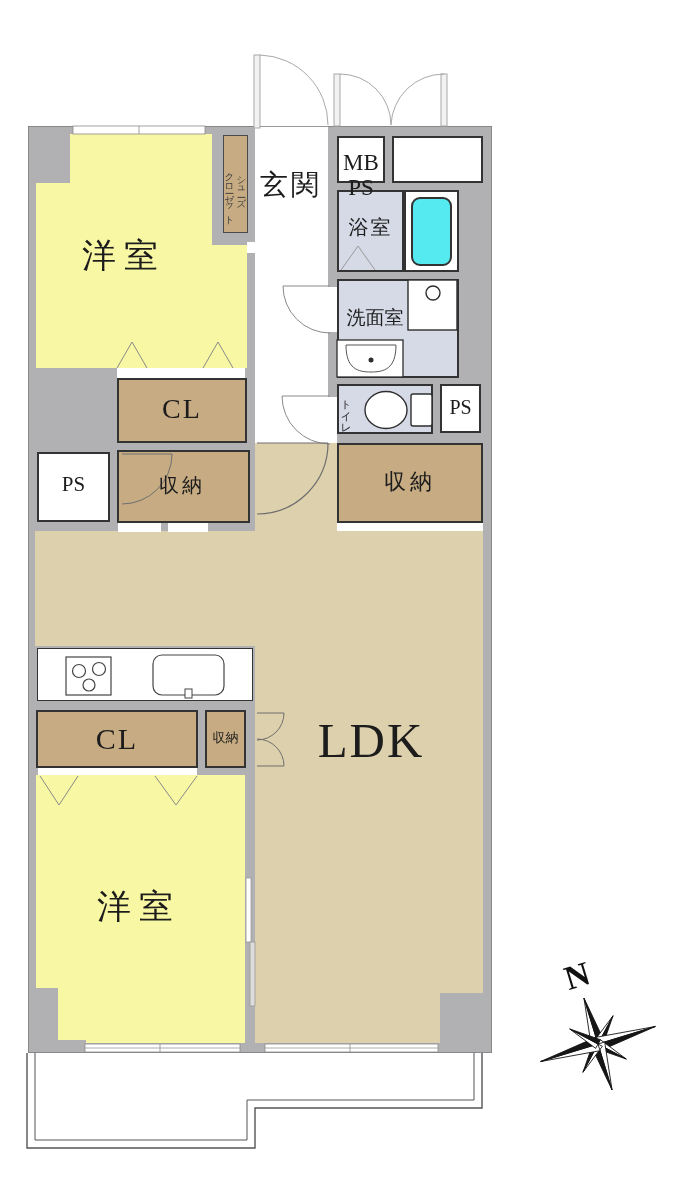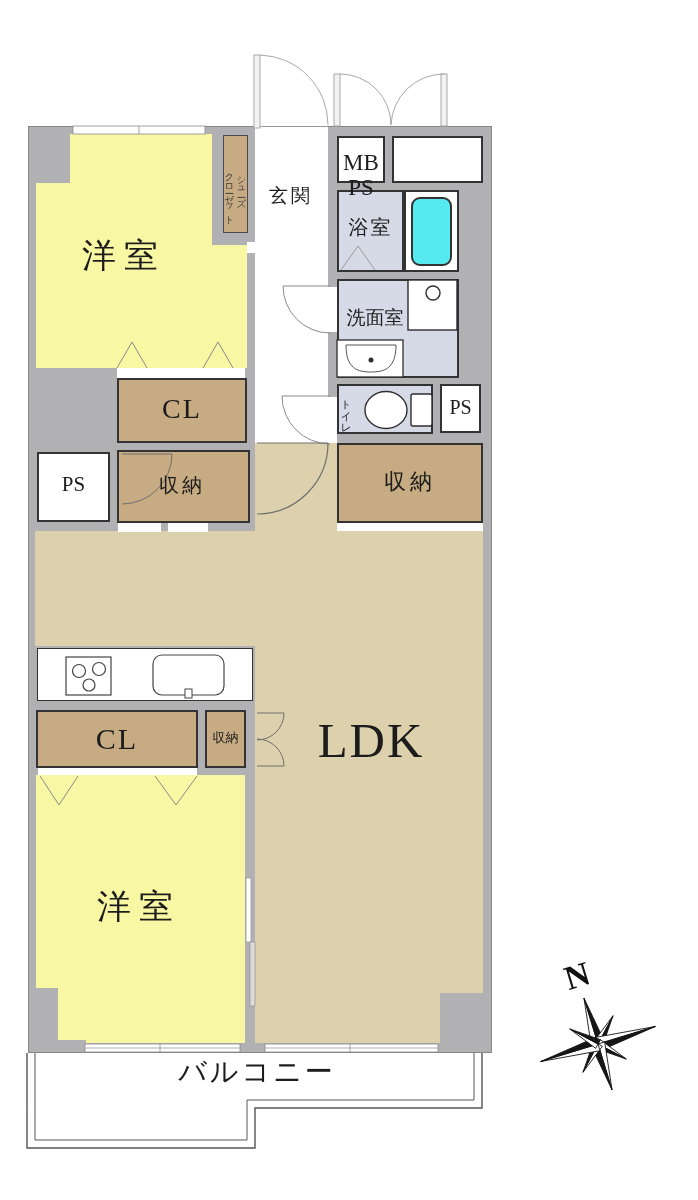--- a/index.html
+++ b/index.html
@@ -196,32 +196,31 @@
           <polygon points="-60.0,0.0 -0.0,-7.0 0.0,0.0" fill="#161616" stroke="#111" stroke-width="0.8"></polygon>
           <polygon points="-22.6,-22.6 -3.5,3.5 0.0,0.0" fill="#ffffff" stroke="#111" stroke-width="0.8"></polygon>
           <polygon points="-22.6,-22.6 3.5,-3.5 0.0,0.0" fill="#161616" stroke="#111" stroke-width="0.8"></polygon>
         </g>
       <text y="-60" text-anchor="middle" font-size="34" font-weight="bold" font-family="Liberation Serif, DejaVu Serif, serif" fill="#111">N</text>
     </g>
   </svg>
 
   <div class="lbl" style="left:39px;top:237px;width:170px;font-size:34px;letter-spacing:8px;">洋室</div>
   <div class="lbl" style="left:54px;top:888px;width:170px;font-size:34px;letter-spacing:8px;">洋室</div>
-  <div class="lbl" style="left:251px;top:186px;width:80px;font-size:19px;letter-spacing:3px;">玄関</div>
+  <div class="lbl" style="left:251px;top:170px;width:80px;font-size:28px;letter-spacing:3px;">玄関</div>
   <div class="lbl vert" style="left:236px;top:156px;height:60px;font-size:9.5px;color:#3f3f3f;">シューズ</div>
   <div class="lbl vert" style="left:224px;top:150px;height:86px;font-size:9.5px;color:#3f3f3f;">クローゼット</div>
   <div class="lbl" style="left:337px;top:138px;width:48px;font-size:23px;margin-top:12px;">
     <div>MB</div>
     <div>PS</div>
   </div>
   <div class="lbl" style="left:337px;top:216px;width:67px;font-size:20px;letter-spacing:2px;">浴室</div>
   <div class="lbl" style="left:336px;top:308px;width:78px;font-size:19px;">洗面室</div>
   <div class="lbl vert" style="left:340px;top:388px;height:44px;font-size:10.5px;">トイレ</div>
   <div class="lbl" style="left:440px;top:396px;width:41px;font-size:20px;">PS</div>
   <div class="lbl" style="left:337px;top:470px;width:146px;font-size:22px;letter-spacing:4px;">収納</div>
   <div class="lbl" style="left:117px;top:394px;width:130px;font-size:28px;letter-spacing:2px;">CL</div>
   <div class="lbl" style="left:37px;top:473px;width:73px;font-size:21px;">PS</div>
   <div class="lbl" style="left:117px;top:474px;width:130px;font-size:20px;letter-spacing:3px;">収納</div>
   <div class="lbl" style="left:291px;top:714px;width:160px;font-size:49px;letter-spacing:2px;">LDK</div>
   <div class="lbl" style="left:36px;top:722px;width:162px;font-size:30px;letter-spacing:2px;">CL</div>
   <div class="lbl" style="left:205px;top:731px;width:41px;font-size:13px;">収納</div>
-  <div class="lbl" style="left:157px;top:1057px;width:200px;font-size:28px;letter-spacing:3px;">バルコニー</div>
 </div>
 
 </body></html>

